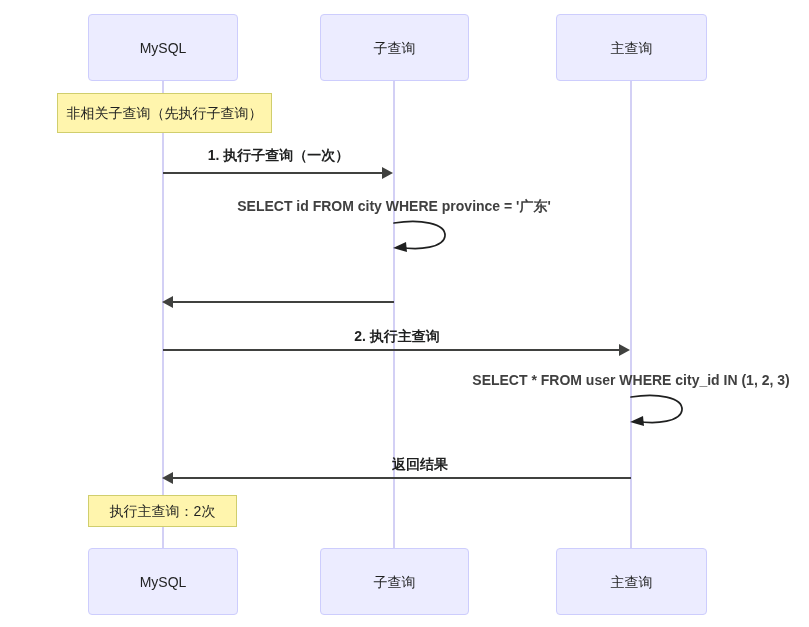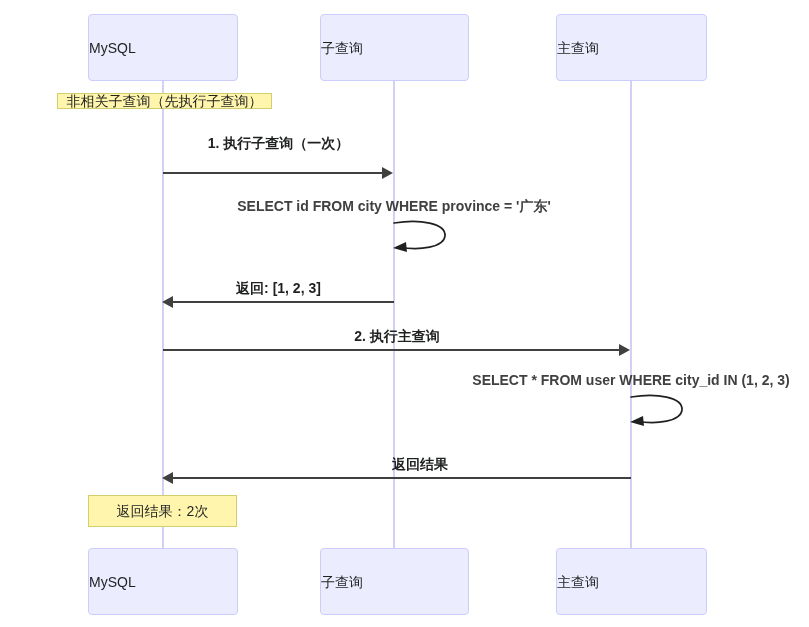--- a/index.html
+++ b/index.html
@@ -22,21 +22,21 @@
     height: 627px;
   }
   .participant-box {
     position: absolute;
     box-sizing: border-box;
     background: #ececff;
     border: 1px solid #cdcdfd;
     border-radius: 4px;
     display: flex;
     align-items: center;
-    justify-content: flex-start;
+    justify-content: center;
   }
   .participant-label {
     font-size: 14px;
     color: #1f2020;
     font-family: "Liberation Sans", "DejaVu Sans", sans-serif;
     line-height: 1;
     white-space: nowrap;
   }
   .lifeline {
     position: absolute;
@@ -110,54 +110,53 @@
   <div class="participant-box" style="left:88px; top:14px; width:150px; height:67px;">
     <span class="participant-label">MySQL</span>
   </div>
   <div class="participant-box" style="left:320px; top:14px; width:149px; height:67px;">
     <span class="participant-label">子查询</span>
   </div>
   <div class="participant-box" style="left:556px; top:14px; width:151px; height:67px;">
     <span class="participant-label">主查询</span>
   </div>
 
-  <div class="note-box" style="left:57px; top:93px; width:215px; height:16px;">
+  <div class="note-box" style="left:57px; top:93px; width:215px; height:40px;">
     <span class="note-label">非相关子查询（先执行子查询）</span>
   </div>
 
-  <div class="msg-label" style="left:163px; top:136px; width:231px;">1. 执行子查询（一次）</div>
+  <div class="msg-label" style="left:163px; top:148px; width:231px;">1. 执行子查询（一次）</div>
   <div class="msg-line" style="left:163px; top:172px; width:222px;"></div>
   <div class="arrowhead right" style="left:382px; top:167px;"></div>
 
   <div class="sql-label" style="left:194px; top:199px; width:400px;">SELECT id FROM city WHERE province = '广东'</div>
   <svg class="self-loop" style="left:390px; top:216px;" width="64" height="40" viewBox="0 0 64 40">
     <path d="M 4 7 C 30 3, 56 7, 55 20 C 54 31, 30 35, 9 31" fill="none" stroke="#1f2020" stroke-width="1.7" stroke-linecap="round"></path>
     <path d="M 16 26 L 3 32 L 17 36 Z" fill="#1f2020"></path>
   </svg>
 
-  <div class="msg-label" style="left:163px; top:281px; width:231px;">返回: [1, 2, 3]</div>
   <div class="msg-line" style="left:172px; top:301px; width:222px;"></div>
   <div class="arrowhead left" style="left:162px; top:296px;"></div>
 
   <div class="msg-label" style="left:163px; top:329px; width:468px;">2. 执行主查询</div>
   <div class="msg-line" style="left:163px; top:349px; width:458px;"></div>
   <div class="arrowhead right" style="left:619px; top:344px;"></div>
 
   <div class="sql-label" style="left:431px; top:373px; width:400px;">SELECT * FROM user WHERE city_id IN (1, 2, 3)</div>
   <svg class="self-loop" style="left:627px; top:390px;" width="64" height="40" viewBox="0 0 64 40">
     <path d="M 4 7 C 30 3, 56 7, 55 20 C 54 31, 30 35, 9 31" fill="none" stroke="#1f2020" stroke-width="1.7" stroke-linecap="round"></path>
     <path d="M 16 26 L 3 32 L 17 36 Z" fill="#1f2020"></path>
   </svg>
 
   <div class="msg-label" style="left:163px; top:457px; width:468px;margin-left:23px;">返回结果</div>
   <div class="msg-line" style="left:172px; top:477px; width:459px;"></div>
   <div class="arrowhead left" style="left:162px; top:472px;"></div>
 
   <div class="note-box" style="left:88px; top:495px; width:149px; height:32px;">
-    <span class="note-label">返回结果：2次</span>
+    <span class="note-label">执行主查询：2次</span>
   </div>
 
   <div class="participant-box" style="left:88px; top:548px; width:150px; height:67px;">
     <span class="participant-label">MySQL</span>
   </div>
   <div class="participant-box" style="left:320px; top:548px; width:149px; height:67px;">
     <span class="participant-label">子查询</span>
   </div>
   <div class="participant-box" style="left:556px; top:548px; width:151px; height:67px;">
     <span class="participant-label">主查询</span>

